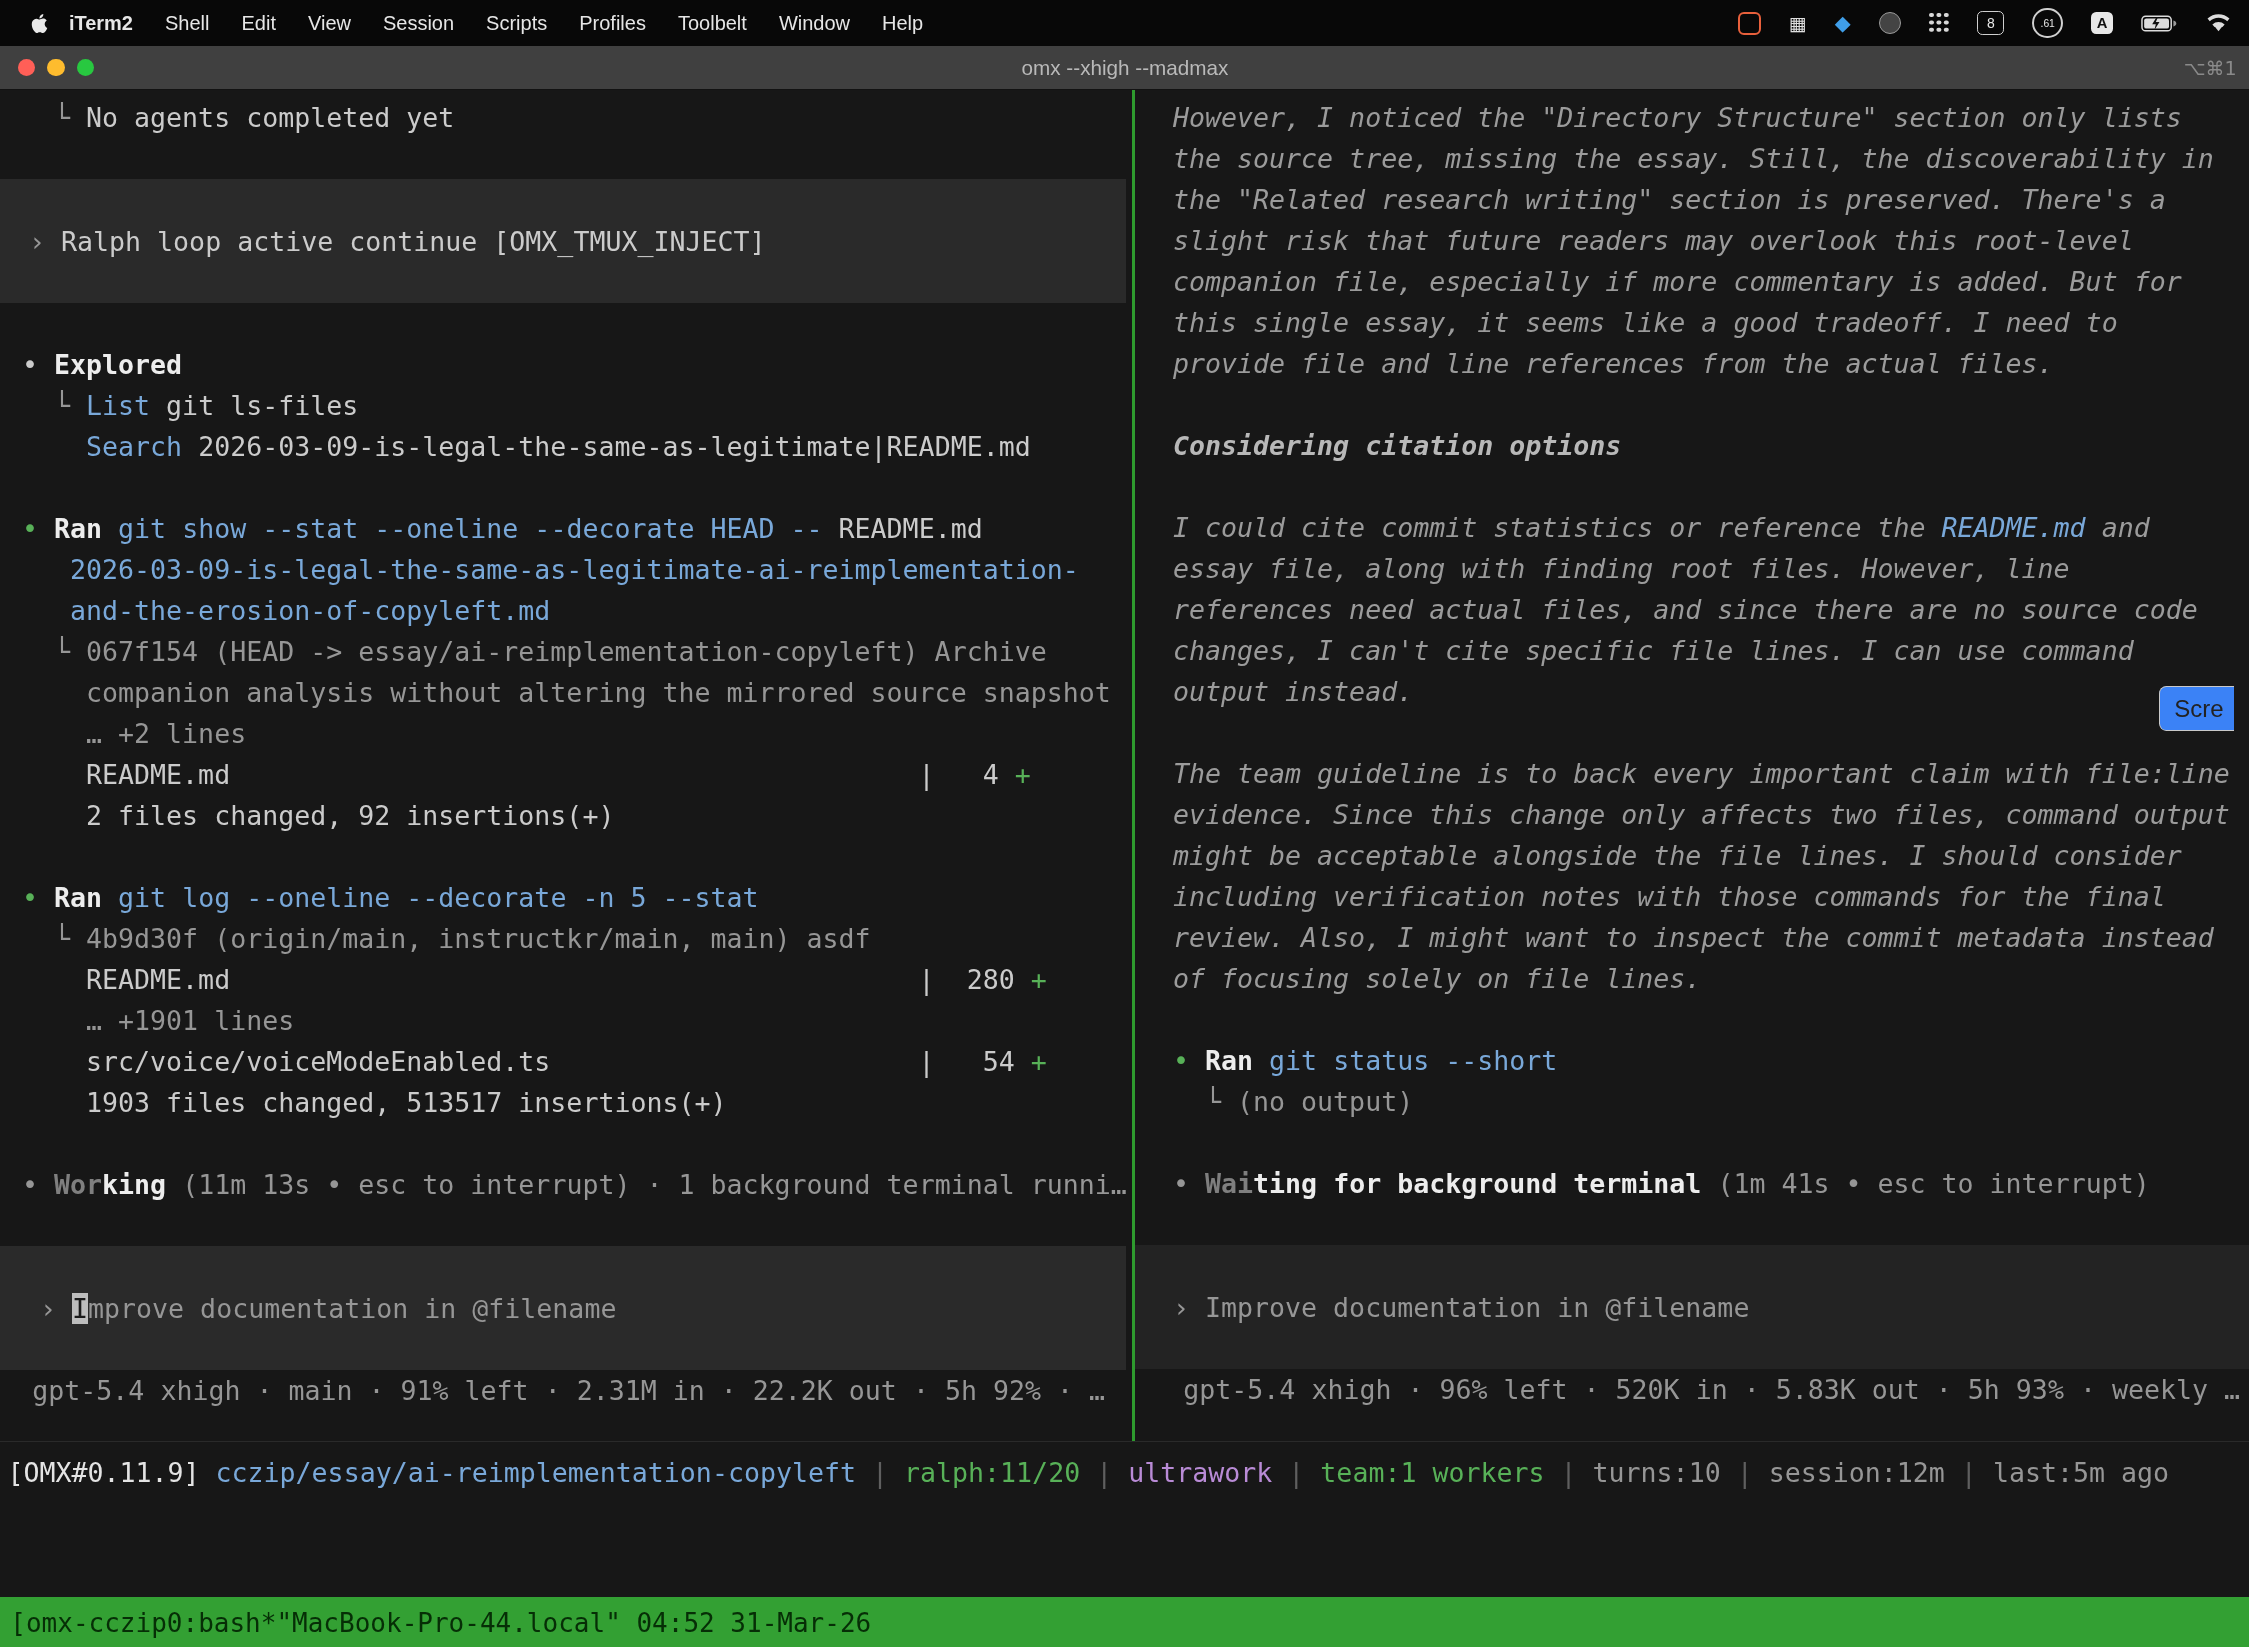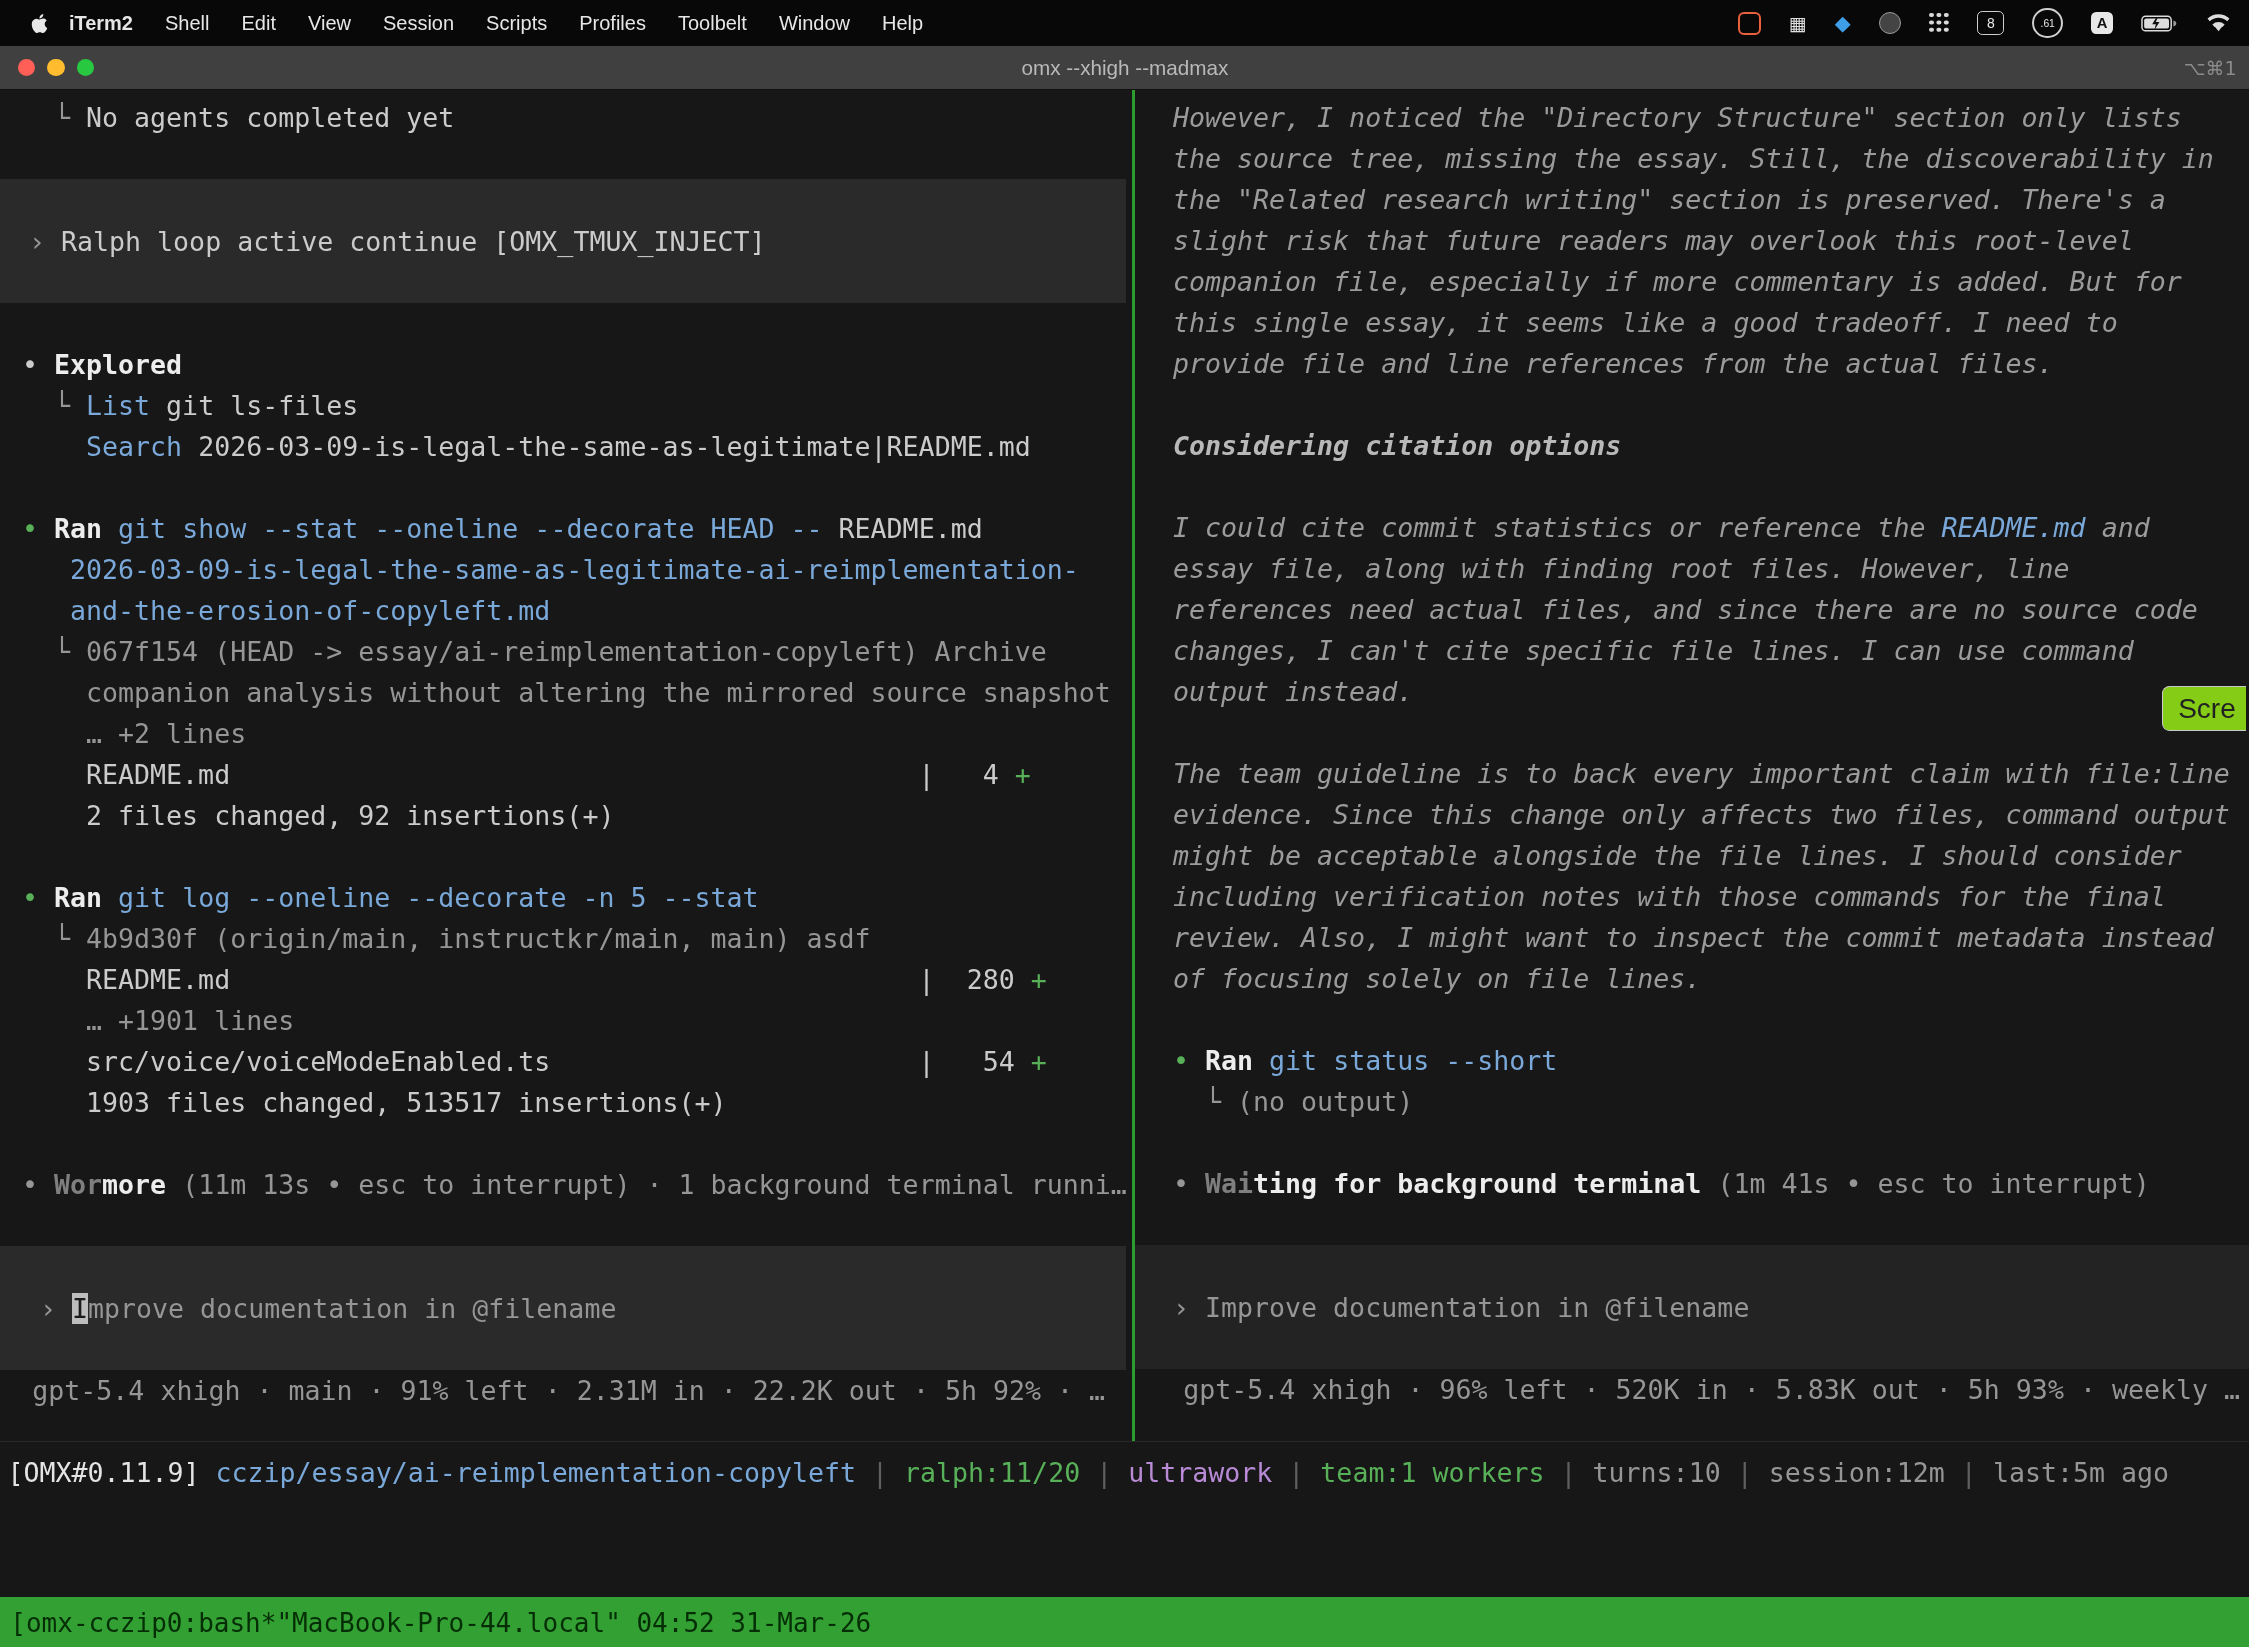--- a/index.html
+++ b/index.html
@@ -64,22 +64,22 @@
   .mag{color:#b98bd6;}
   .it{color:#9b9b9b;font-style:italic;}
   .itb{color:#b8b8b8;font-style:italic;font-weight:bold;}
   .sep{color:#5f5f5f;}
   .wfg{color:#e4e4e4;}
   .cur{background:#bdbdbd;color:#1a1a1a;}
   
   .bottom{border-top:1.5px solid #2a2a2a;}
   .omx{padding:14.8px 0 0 7.4px;font-size:26.6px;height:41px;}
   .scre{
-    position:absolute;top:686px;right:4px;height:43px;background:#84cc16;color:#222;
-    font-family:"Liberation Sans","DejaVu Sans",sans-serif;font-size:28px;
+    position:absolute;top:686px;right:16px;height:43px;background:#3b82f6;color:#222;
+    font-family:"Liberation Sans","DejaVu Sans",sans-serif;font-size:24px;
     display:flex;align-items:center;padding:0 10.3px 0 14.8px;border-radius:7.4px 0 0 7.4px;
     border:0.7px solid #c9c9c9;border-right:none;z-index:5;
   }
   .tmuxbar{
     position:absolute;bottom:0;left:0;right:0;height:51px;background:#33a033;color:#062e06;
     display:flex;align-items:center;
     font-size:26px;padding:0 10.3px;box-sizing:border-box;
   }
 </style>
 </head>
@@ -164,21 +164,21 @@
         <div class="tl"><span class="fg">    README.md                                           |   4 </span><span class="grn">+</span></div>
         <div class="tl"><span class="fg">    2 files changed, 92 insertions(+)</span></div>
         <div class="tl">&nbsp;</div>
         <div class="tl"><span class="grn">• </span><span class="wb">Ran</span><span class="blu"> git log --oneline --decorate -n 5 --stat</span></div>
         <div class="tl"><span class="dim">  └ 4b9d30f (origin/main, instructkr/main, main) asdf</span></div>
         <div class="tl"><span class="fg">    README.md                                           |  280 </span><span class="grn">+</span></div>
         <div class="tl"><span class="dim">    … +1901 lines</span></div>
         <div class="tl"><span class="fg">    src/voice/voiceModeEnabled.ts                       |   54 </span><span class="grn">+</span></div>
         <div class="tl"><span class="fg">    1903 files changed, 513517 insertions(+)</span></div>
         <div class="tl">&nbsp;</div>
-        <div class="tl"><span class="dim">• </span><span class="dimb">Wor</span><span class="wb">more</span><span class="dim"> (11m 13s • esc to interrupt) · 1 background terminal runni…</span></div>
+        <div class="tl"><span class="dim">• </span><span class="dimb">Wor</span><span class="wb">king</span><span class="dim"> (11m 13s • esc to interrupt) · 1 background terminal runni…</span></div>
         <div class="tl">&nbsp;</div>
       </div>
     <div class="pbox">
       <div class="tl"><span class="dim">› </span><span class="cur">I</span><span class="dim">mprove documentation in @filename</span></div>
     </div>
     <div class="tl statusline"><span class="dim">gpt-5.4 xhigh · main · 91% left · 2.31M in · 22.2K out · 5h 92% · …</span></div>
   </div>
   <div class="pane right">
     <div>
         <div class="tl"><span class="it">However, I noticed the "Directory Structure" section only lists</span></div>

